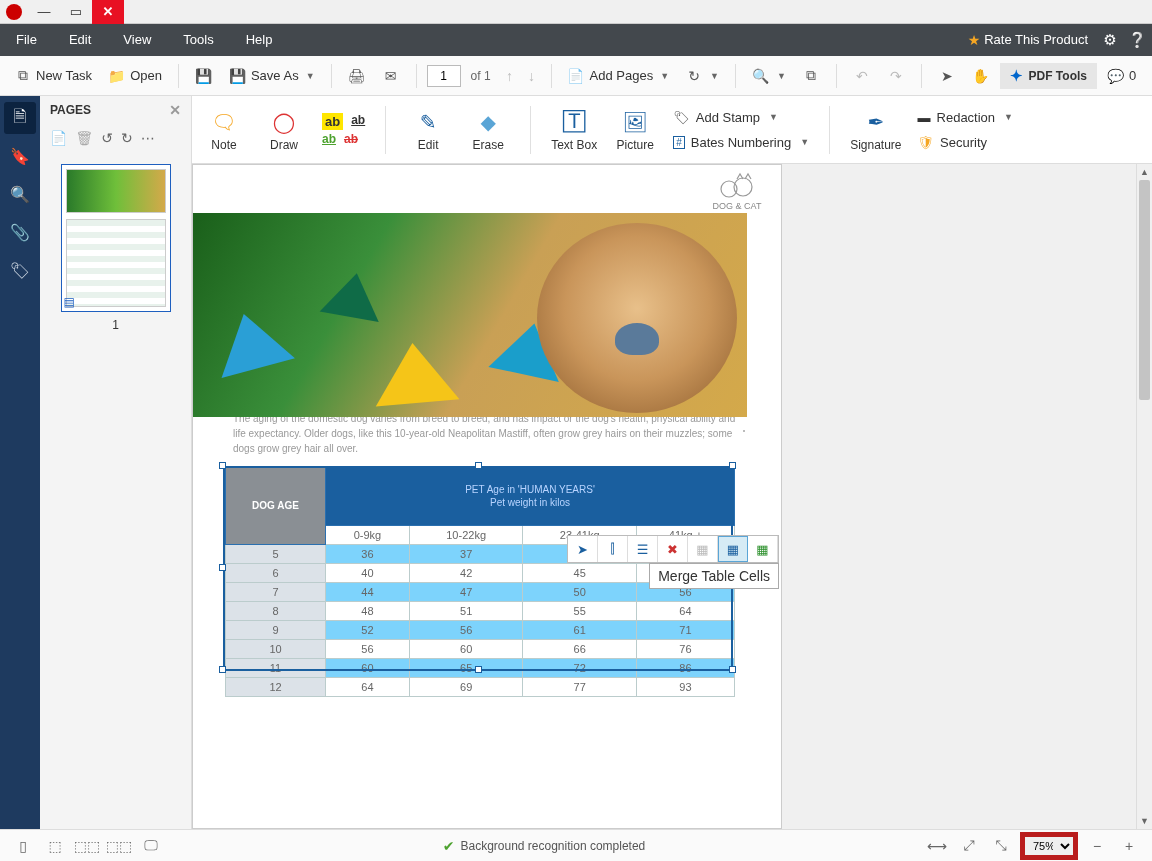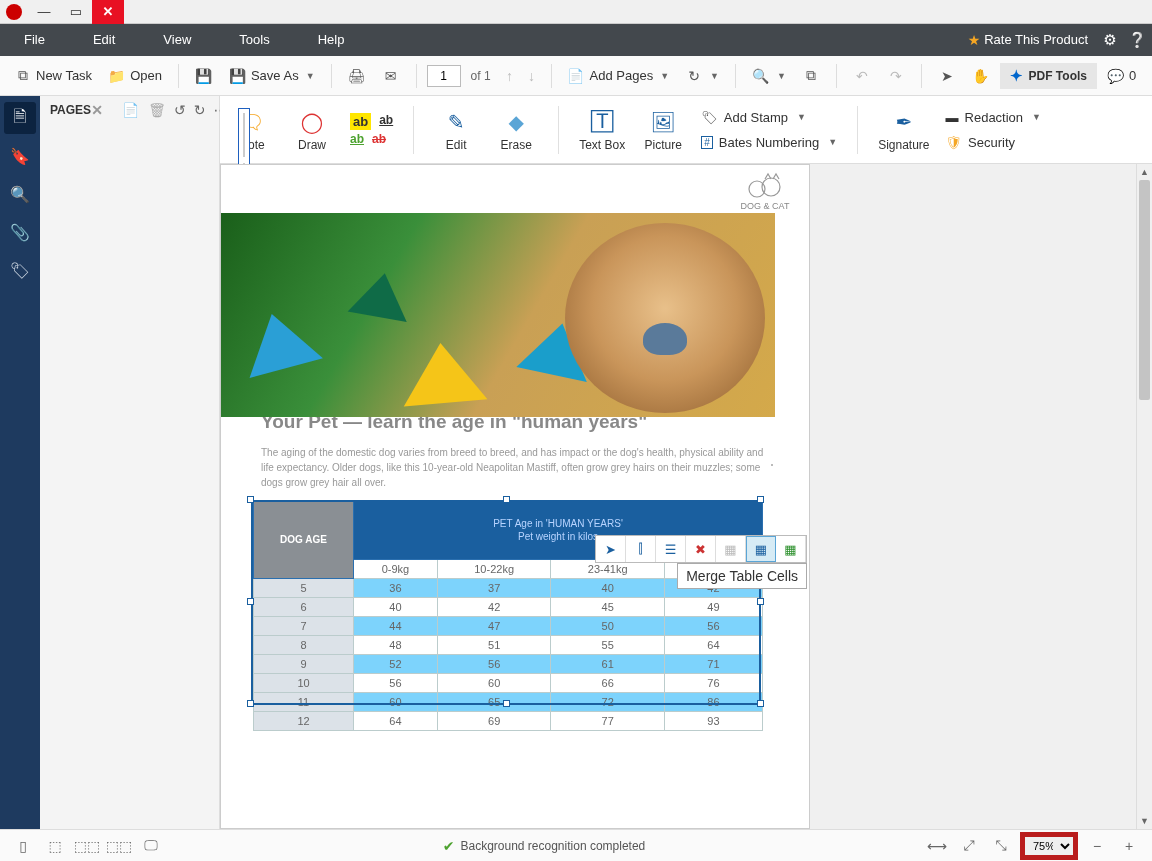--- a/index.html
+++ b/index.html
@@ -8,41 +8,41 @@
 
 .titlebar { height: 24px; background: #f0f0f0; display: flex; align-items: center; border-bottom: 1px solid #ccc; }
 .titlebar .logo { width: 16px; height: 16px; background: #c00; border-radius: 50%; margin: 0 6px; }
 .titlebar .title { flex: 1; text-align: center; font-size: 13px; color: #222; }
 .titlebar .winbtns { display: flex; }
 .titlebar .winbtn { width: 32px; height: 24px; display: flex; align-items: center; justify-content: center; font-size: 13px; color: #333; }
 .titlebar .winbtn.close { background: #e81123; color: #fff; font-weight: bold; }
 
 
 .menubar { height: 32px; background: #43484d; display: flex; align-items: center; color: #fff; font-size: 13px; }
-.menubar .menuitem { padding: 0 24px; line-height: 32px; }
+.menubar .menuitem { padding: 0 16px; line-height: 32px; }
 .menubar .spacer { flex: 1; }
 .menubar .star { color: #f5a623; margin-right: 4px; font-size: 14px; }
 .menubar .gear, .menubar .help { width: 28px; text-align: center; font-size: 15px; }
 
 
 .toolbar1 { height: 40px; background: #fafafa; border-bottom: 1px solid #ddd; display: flex; align-items: center; padding: 0 8px; gap: 4px; }
 .tb-btn { display: flex; align-items: center; gap: 4px; padding: 4px 6px; font-size: 13px; color: #333; }
 .tb-ico { width: 18px; height: 18px; display: inline-flex; align-items: center; justify-content: center; font-size: 14px; color: #555; }
 .tb-sep { width: 1px; height: 24px; background: #ddd; margin: 0 6px; }
 .page-input { width: 34px; height: 22px; border: 1px solid #bbb; text-align: center; font-size: 12px; }
 .pdf-tools { background: #e6e6e6; padding: 4px 10px; display: flex; align-items: center; gap: 6px; font-weight: bold; }
 .wand { color: #0066cc; font-size: 15px; }
 
 
 .main { display: flex; height: calc(861px - 24px - 32px - 40px - 32px); }
 .leftstrip { width: 40px; background: #1e3a5f; display: flex; flex-direction: column; align-items: center; padding-top: 6px; gap: 6px; }
 .leftstrip .ls-btn { width: 32px; height: 32px; display: flex; align-items: center; justify-content: center; font-size: 16px; color: #cfd8e3; }
 .leftstrip .ls-btn.active { background: #0c2340; color: #fff; border-radius: 3px; }
 
-.pages-panel { width: 180px; background: #f4f4f4; border-right: 1px solid #ddd; display: flex; flex-direction: row; }
+.pages-panel { width: 152px; background: #f4f4f4; border-right: 1px solid #ddd; display: flex; flex-direction: column; }
 .pages-head { height: 28px; display: flex; align-items: center; justify-content: space-between; padding: 0 10px; font-weight: bold; font-size: 12px; color: #333; }
 .pages-head .close-x { color: #999; font-size: 14px; }
 .pages-toolbar { height: 28px; display: flex; align-items: center; gap: 8px; padding: 0 10px; color: #666; font-size: 14px; }
 .thumb { margin: 12px auto 4px; width: 110px; height: 148px; background: #fff; border: 1px solid #1e5fbf; padding: 4px; display: flex; flex-direction: column; position: relative; }
 .thumb .timg { flex: 0 0 44px; background: linear-gradient(90deg,#2a7a2a,#6fbf3a,#d4a94a); border: 1px solid #ccc; }
 .thumb .ttbl { flex: 1; margin-top: 6px; background: repeating-linear-gradient(#e8f2ec 0, #e8f2ec 6px, #fff 6px, #fff 12px); border: 1px solid #ccc; }
 .thumb .tico { position: absolute; bottom: 2px; left: 2px; color: #1e5fbf; font-size: 12px; }
 .thumb-num { text-align: center; font-size: 12px; margin-top: 2px; }
 
 
@@ -323,21 +323,20 @@
             </div>
             <div class="photo">
               <div class="pa p1"></div>
                 <div class="pa p2"></div>
                 <div class="pa p3"></div>
                 <div class="pa p4"></div>
               <div class="dogface"></div>
             </div>
           </div>
           <div class="content">
-            <h2>Your Pet — learn the age in "human years"</h2>
             <p class="para">The aging of the domestic dog varies from breed to breed, and has impact or the dog's health, physical ability and life expectancy. Older dogs, like this 10-year-old Neapolitan Mastiff, often grow grey hairs on their muzzles; some dogs grow grey hair all over.</p>
 
             <div class="table-toolbar" style="top:-36px;right:-4px;position:relative;float:right">
             </div>
 
             <div class="dog-table" style="position:relative">
               <table class="dg" id="dgtable">
                   <tbody>
                     <tr>
                       <th class="corner" rowspan="2">DOG AGE</th>

